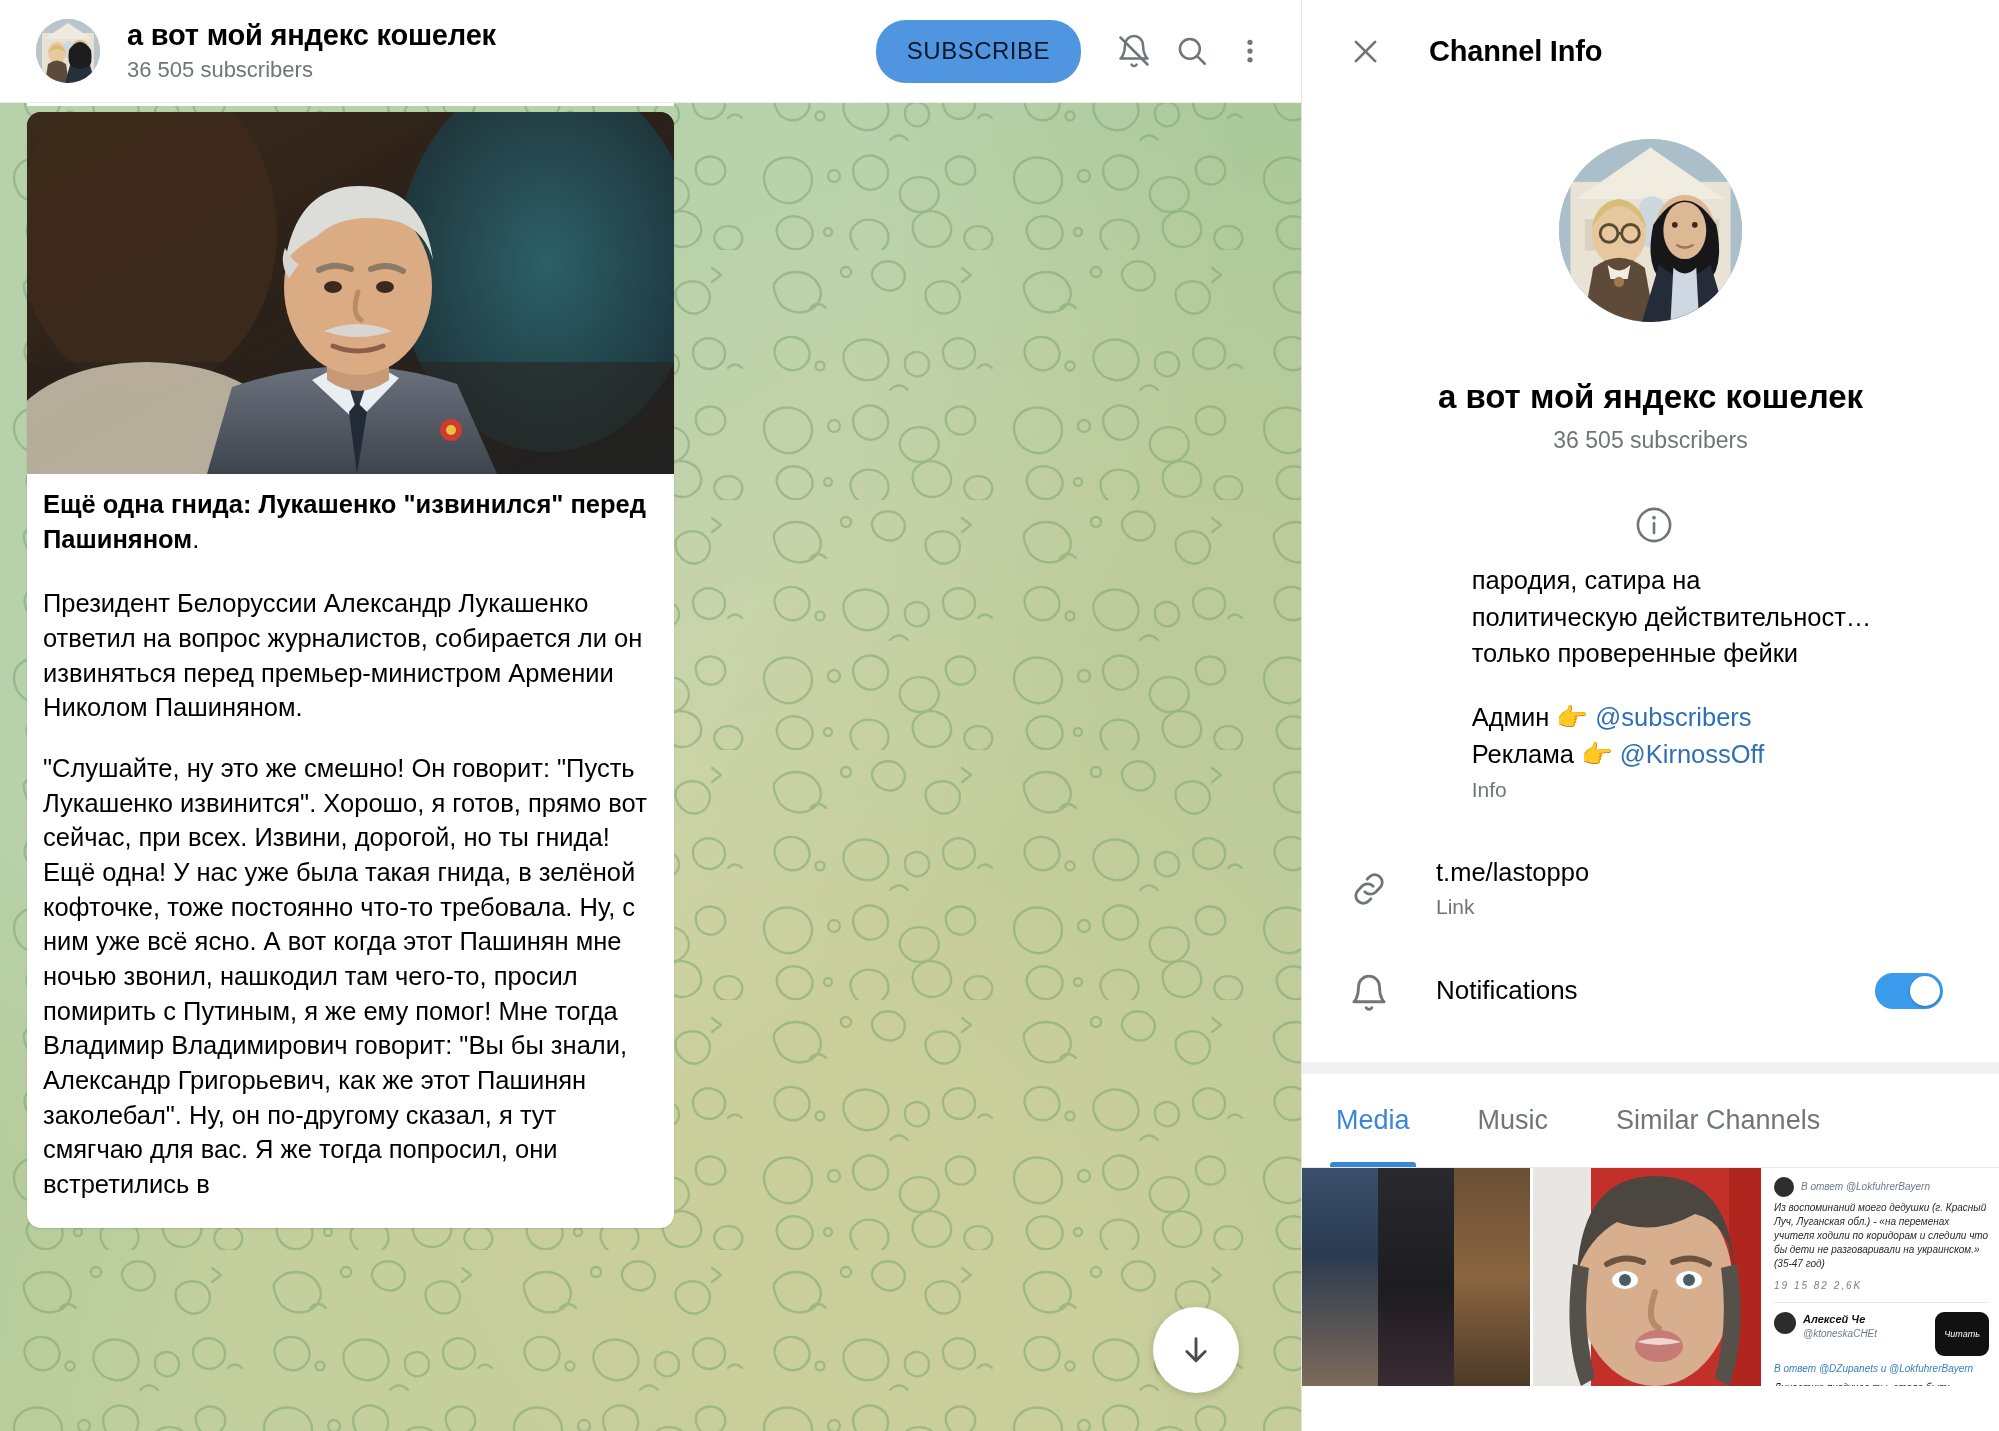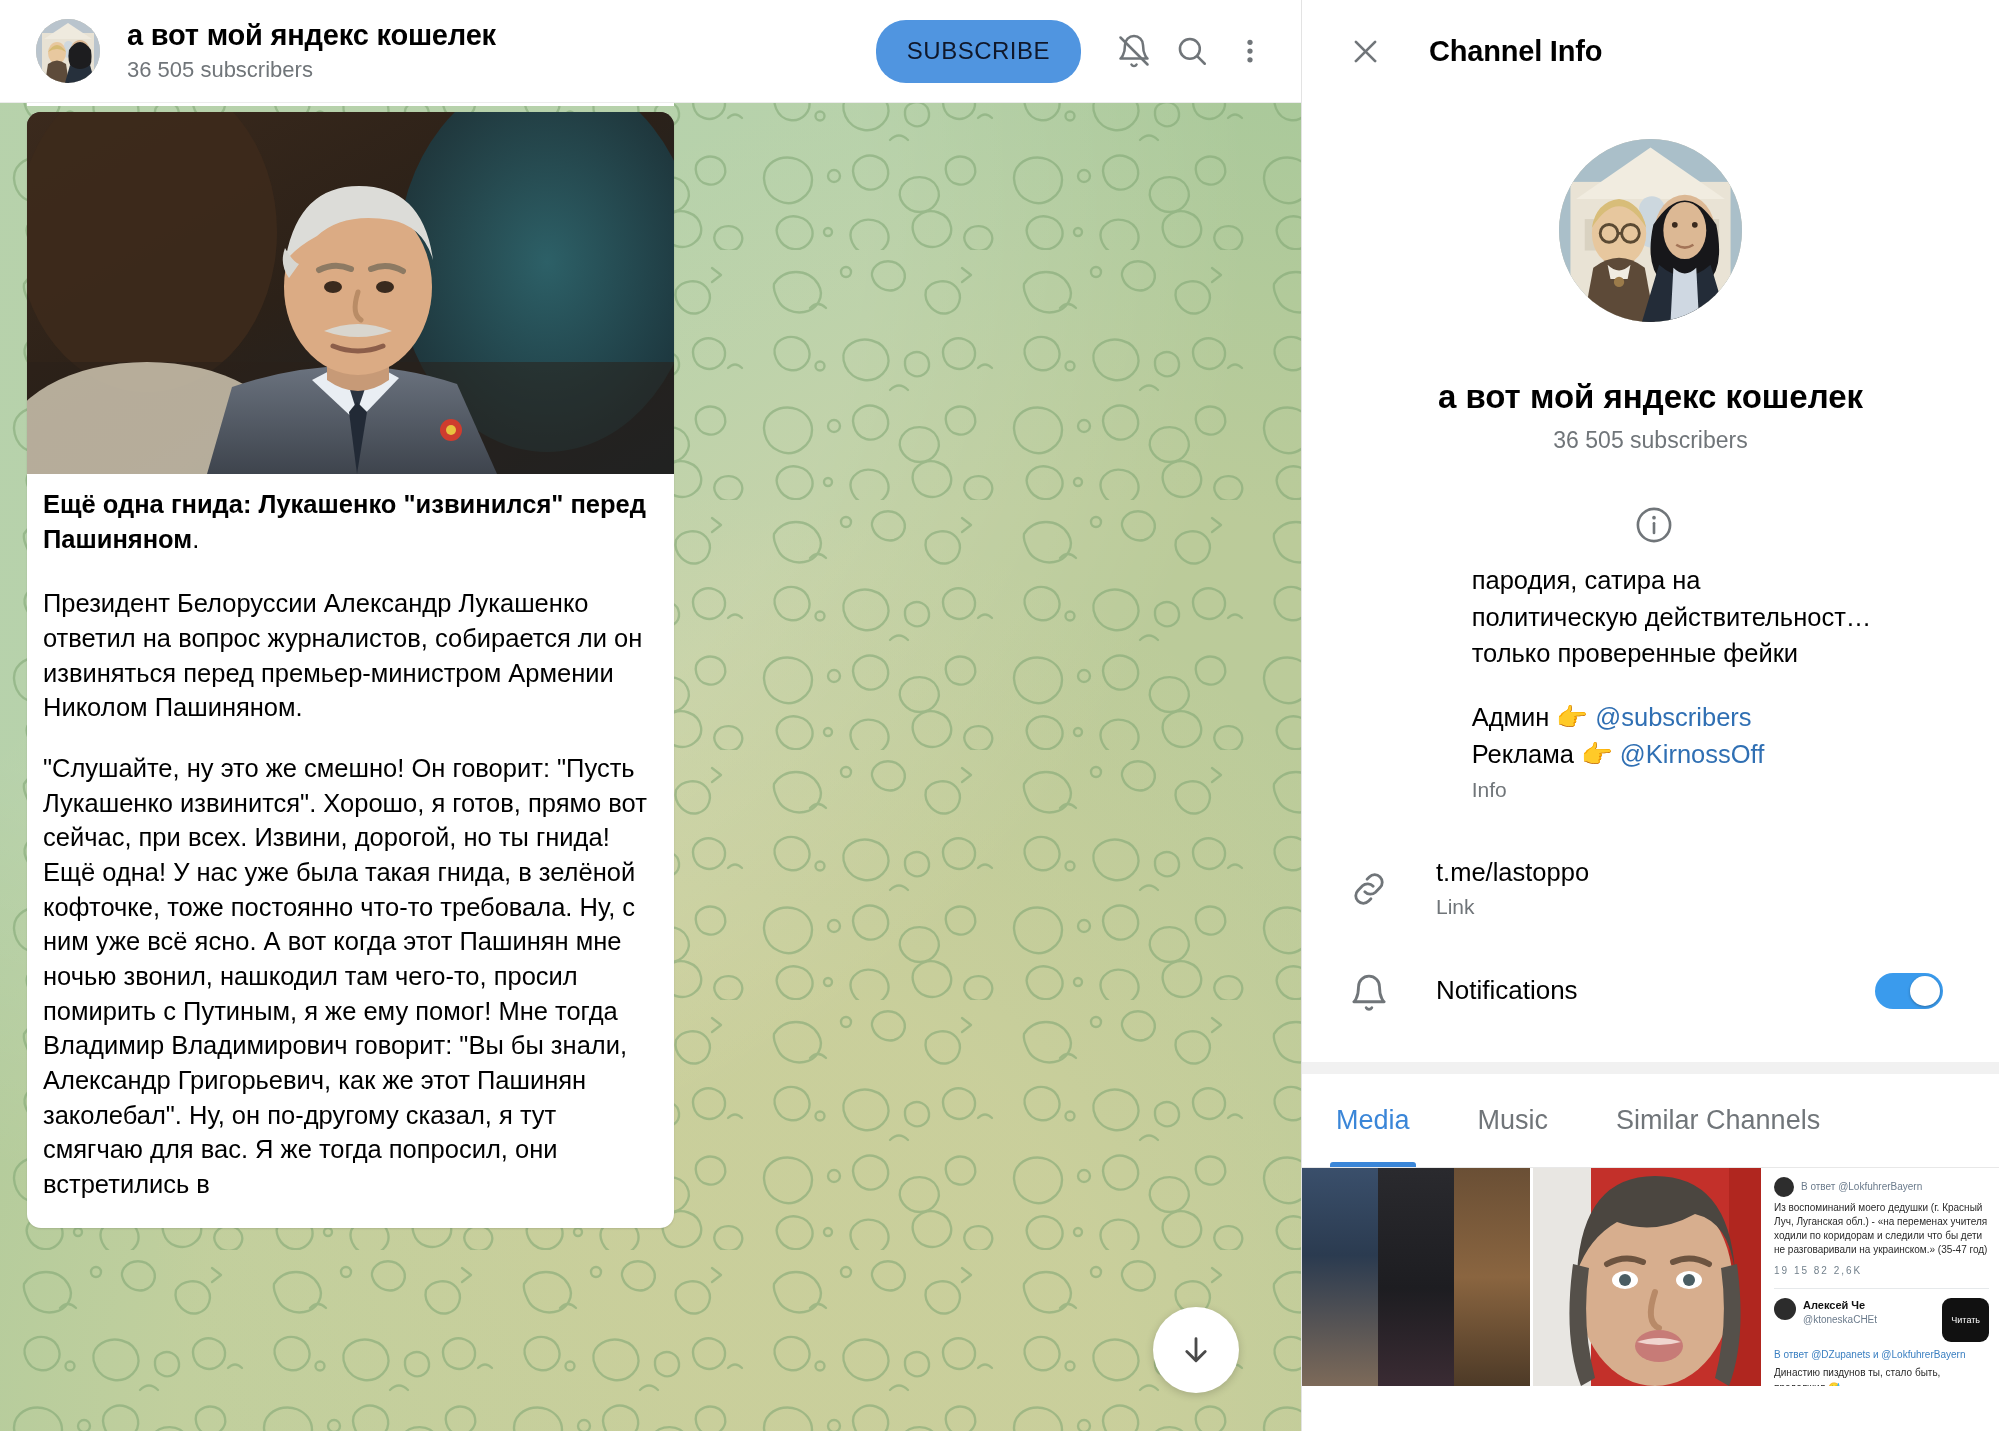--- a/index.html
+++ b/index.html
@@ -185,21 +185,21 @@
   }
   .tab.active { color: #3a86d8; font-weight: 500; }
   .tab.active::after {
     content: ""; position: absolute; left: 28px; right: 28px; bottom: 0;
     height: 6px; border-radius: 3px 3px 0 0; background: #3a86d8;
   }
   .tabs::after {
     content: ""; position: absolute; left: 0; right: 0; bottom: 0;
     height: 1px; background: #e8e8e8;
   }
-  .media-grid { display: flex; gap: 3px; padding: 0; }
+  .media-grid { display: flex; gap: 3px; padding: 0; font-style: italic; }
   .media-cell { position: relative; overflow: hidden; height: 218px; }
   .media-cell.c1 { flex: 0 0 228px; background: #6c6a68; }
   .media-cell.c2 { flex: 0 0 228px; background: #b8312a; }
   .media-cell.c3 { flex: 1 1 auto; background: #ffffff; }
 
   
   .t1 { position: absolute; inset: 0; display: flex; }
   .t1 span { flex: 1; }
   .tweet { position: absolute; inset: 0; padding: 9px 10px; font-size: 10px; line-height: 1.42; color: #2a2a2a; background:#fff;}
   .tweet .muted { color:#6b7b8c; }

